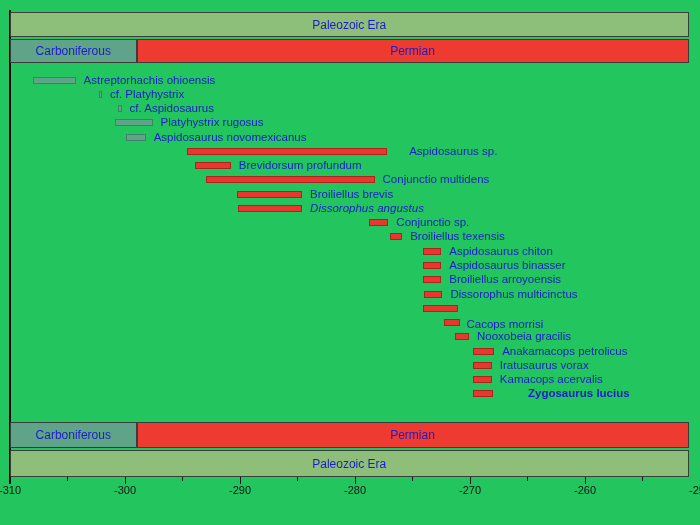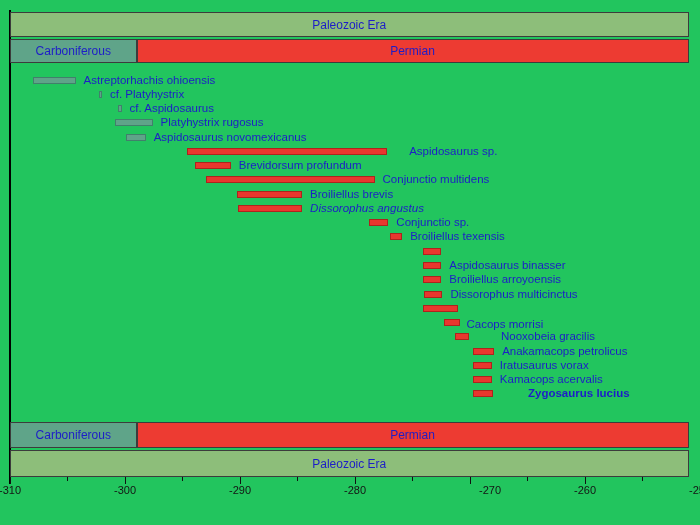--- a/index.html
+++ b/index.html
@@ -65,31 +65,32 @@
     <div class="taxon-label" style="left: 382.55px; top: 172.39px;">Conjunctio multidens</div>
     <div class="taxon-bar" style="left: 236.55px; top: 190.66px; width: 65.55px; background: rgb(232, 55, 46); border-color: rgb(173, 36, 29);"></div>
     <div class="taxon-label" style="left: 310.1px; top: 186.66px;">Broiliellus brevis</div>
     <div class="taxon-bar" style="left: 237.7px; top: 204.93px; width: 64.4px; background: rgb(232, 55, 46); border-color: rgb(173, 36, 29);"></div>
     <div class="taxon-label" style="left: 310.1px; top: 200.93px; font-style: italic;">Dissorophus angustus</div>
     <div class="taxon-bar" style="left: 368.8px; top: 219.2px; width: 19.55px; background: rgb(232, 55, 46); border-color: rgb(173, 36, 29);"></div>
     <div class="taxon-label" style="left: 396.35px; top: 215.2px;">Conjunctio sp.</div>
     <div class="taxon-bar" style="left: 389.5px; top: 233.47px; width: 12.65px; background: rgb(232, 55, 46); border-color: rgb(173, 36, 29);"></div>
     <div class="taxon-label" style="left: 410.15px; top: 229.47px;">Broiliellus texensis</div>
     <div class="taxon-bar" style="left: 422.85px; top: 247.74px; width: 18.4px; background: rgb(232, 55, 46); border-color: rgb(173, 36, 29);"></div>
+    <div class="taxon-label" style="left: 449.25px; top: 243.74px;">Aspidosaurus chiton</div>
     <div class="taxon-bar" style="left: 422.85px; top: 262.01px; width: 18.4px; background: rgb(232, 55, 46); border-color: rgb(173, 36, 29);"></div>
     <div class="taxon-label" style="left: 449.25px; top: 258.01px;">Aspidosaurus binasser</div>
     <div class="taxon-bar" style="left: 422.85px; top: 276.28px; width: 18.4px; background: rgb(232, 55, 46); border-color: rgb(173, 36, 29);"></div>
     <div class="taxon-label" style="left: 449.25px; top: 272.28px;">Broiliellus arroyoensis</div>
     <div class="taxon-bar" style="left: 424px; top: 290.55px; width: 18.4px; background: rgb(232, 55, 46); border-color: rgb(173, 36, 29);"></div>
     <div class="taxon-label" style="left: 450.4px; top: 286.55px;">Dissorophus multicinctus</div>
     <div class="taxon-bar" style="left: 422.85px; top: 304.82px; width: 35.65px; background: rgb(232, 55, 46); border-color: rgb(173, 36, 29);"></div>
     <div class="taxon-label" style="left: 466.5px; top: 300.82px; margin-top: 16px;">Cacops morrisi</div>
     <div class="taxon-bar" style="left: 443.55px; top: 319.09px; width: 16.1px; background: rgb(232, 55, 46); border-color: rgb(173, 36, 29);"></div>
     <div class="taxon-bar" style="left: 455.05px; top: 333.36px; width: 13.8px; background: rgb(232, 55, 46); border-color: rgb(173, 36, 29);"></div>
-    <div class="taxon-label" style="left: 486px; top: 329.36px; padding-left: 15px;">Nooxobeia gracilis</div>
+    <div class="taxon-label" style="left: 462px; top: 329.36px; padding-left: 15px;">Nooxobeia gracilis</div>
     <div class="taxon-bar" style="left: 473.45px; top: 347.63px; width: 20.7px; background: rgb(232, 55, 46); border-color: rgb(173, 36, 29);"></div>
     <div class="taxon-label" style="left: 502.15px; top: 343.63px;">Anakamacops petrolicus</div>
     <div class="taxon-bar" style="left: 473.45px; top: 361.9px; width: 18.4px; background: rgb(232, 55, 46); border-color: rgb(173, 36, 29);"></div>
     <div class="taxon-label" style="left: 499.85px; top: 357.9px;">Iratusaurus vorax</div>
     <div class="taxon-bar" style="left: 473.45px; top: 376.17px; width: 18.4px; background: rgb(232, 55, 46); border-color: rgb(173, 36, 29);"></div>
     <div class="taxon-label" style="left: 499.85px; top: 372.17px;">Kamacops acervalis</div>
     <div class="taxon-bar" style="left: 473.45px; top: 390.44px; width: 19.55px; background: rgb(232, 55, 46); border-color: rgb(173, 36, 29);"></div>
     <div class="taxon-label" style="left: 528px; top: 386.44px; font-weight: bold;">Zygosaurus lucius</div>
     <div class="tick" style="left: 9.5px; top: 477px; width: 1.5px; height: 7px;"></div>
     <div class="tick-label" style="left: -12px; top: 484px;">-310</div>
@@ -97,20 +98,20 @@
     <div class="tick" style="left: 124.5px; top: 477px; width: 1.5px; height: 7px;"></div>
     <div class="tick-label" style="left: 103px; top: 484px;">-300</div>
     <div class="tick" style="left: 182px; top: 477px; width: 1px; height: 4px;"></div>
     <div class="tick" style="left: 239.5px; top: 477px; width: 1.5px; height: 7px;"></div>
     <div class="tick-label" style="left: 218px; top: 484px;">-290</div>
     <div class="tick" style="left: 297px; top: 477px; width: 1px; height: 4px;"></div>
     <div class="tick" style="left: 354.5px; top: 477px; width: 1.5px; height: 7px;"></div>
     <div class="tick-label" style="left: 333px; top: 484px;">-280</div>
     <div class="tick" style="left: 412px; top: 477px; width: 1px; height: 4px;"></div>
     <div class="tick" style="left: 469.5px; top: 477px; width: 1.5px; height: 7px;"></div>
-    <div class="tick-label" style="left: 468px; top: 484px;">-270</div>
+    <div class="tick-label" style="left: 448px; top: 484px;">-270</div>
     <div class="tick" style="left: 527px; top: 477px; width: 1px; height: 4px;"></div>
     <div class="tick" style="left: 584.5px; top: 477px; width: 1.5px; height: 7px;"></div>
     <div class="tick-label" style="left: 563px; top: 484px;">-260</div>
     <div class="tick" style="left: 642px; top: 477px; width: 1px; height: 4px;"></div>
     <div class="tick" style="left: 699.5px; top: 477px; width: 1.5px; height: 7px;"></div>
     <div class="tick-label" style="left: 678px; top: 484px;">-250</div>
   </div>
 
 </body></html>

